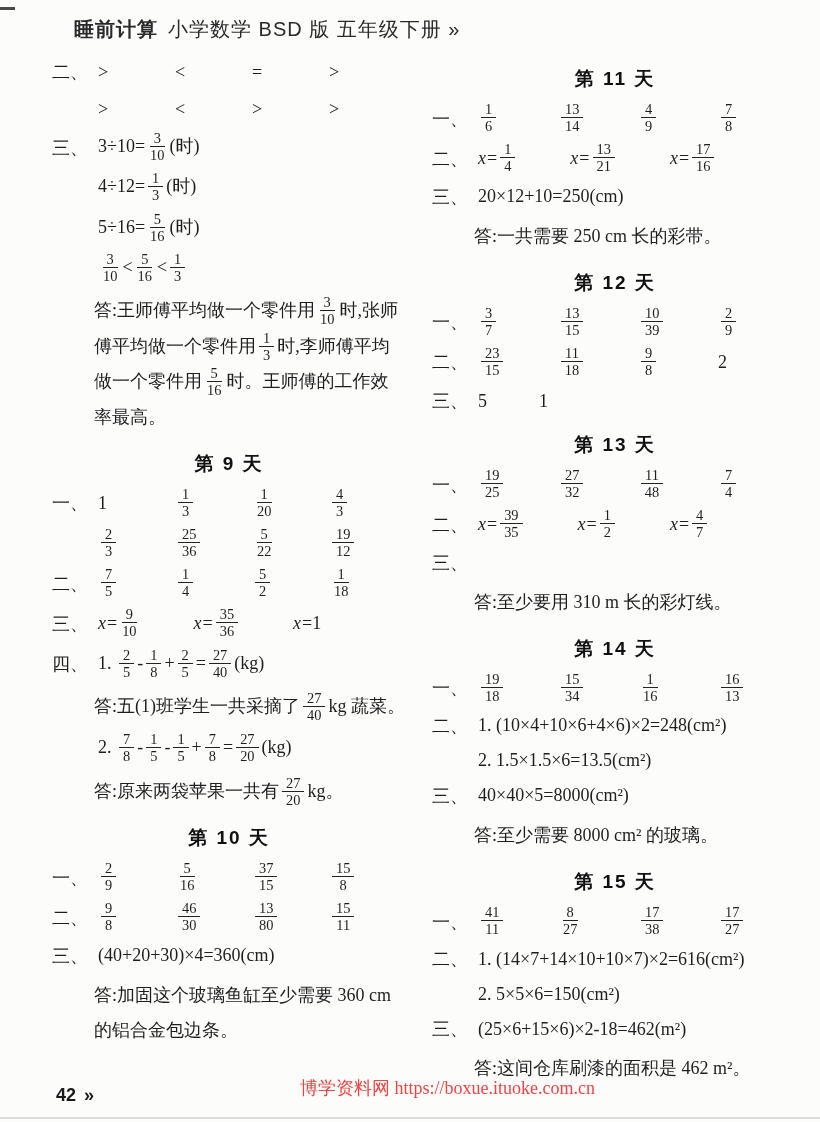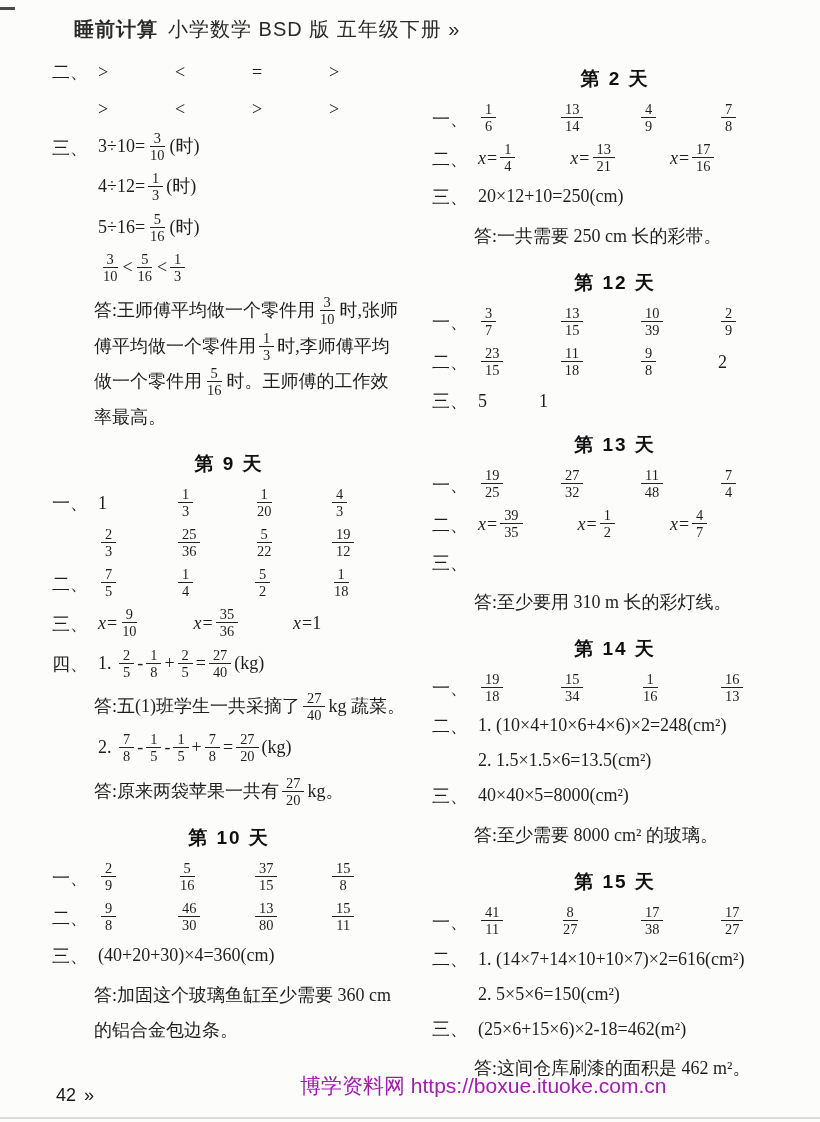--- a/index.html
+++ b/index.html
@@ -51,26 +51,26 @@
     display:inline-flex;flex-direction:column;align-items:center;
     vertical-align:middle;line-height:1.12;font-size:0.8em;
     margin:0 3px;position:relative;top:-1px;
   }
   .frac .num{border-bottom:1.4px solid #222;padding:0 4px 0 4px;}
   .frac .den{padding:0 2px;}
   i{font-style:italic;padding-right:1px;}
 
   .watermark{
     position:absolute;left:300px;bottom:22px;
-    color:#a21caf;font-size:21px;
-    font-family:Liberation Sans, sans-serif;
+    color:#ef4444;font-size:18px;
+    font-family:Liberation Serif, serif;
   }
   .page-number{
     position:absolute;left:56px;bottom:16px;
-    font-weight:400;font-size:18px;color:#1a1a1a;
+    font-weight:700;font-size:18px;color:#1a1a1a;
     font-family:"Liberation Sans","DejaVu Sans",sans-serif;
   }
   .page-number .chev{margin-left:8px;}
   .bottom-edge{
     position:absolute;left:0;right:0;bottom:3px;height:2px;background:#dcdcda;
   }
 </style>
 </head>
 <body>
 
@@ -344,21 +344,21 @@
             </span>
           </span>
         </div>
         <div class="eq-line">
           <span class="row-label">三、</span>
           <span class="eq-text">(40+20+30)×4=360(cm)</span>
         </div>
         <div class="answer-para">答:加固这个玻璃鱼缸至少需要 360 cm 的铝合金包边条。</div>
       </div>
     <div class="col right" id="col-right">
-        <div class="day-title">第 2 天</div>
+        <div class="day-title">第 11 天</div>
         <div class="answer-row spread">
           <span class="row-label">一、</span>
           <span class="row-items">
             <span class="row-item">
               <span class="frac">
                 <span class="num">1</span>
                 <span class="den">6</span>
               </span>
             </span>
             <span class="row-item">

